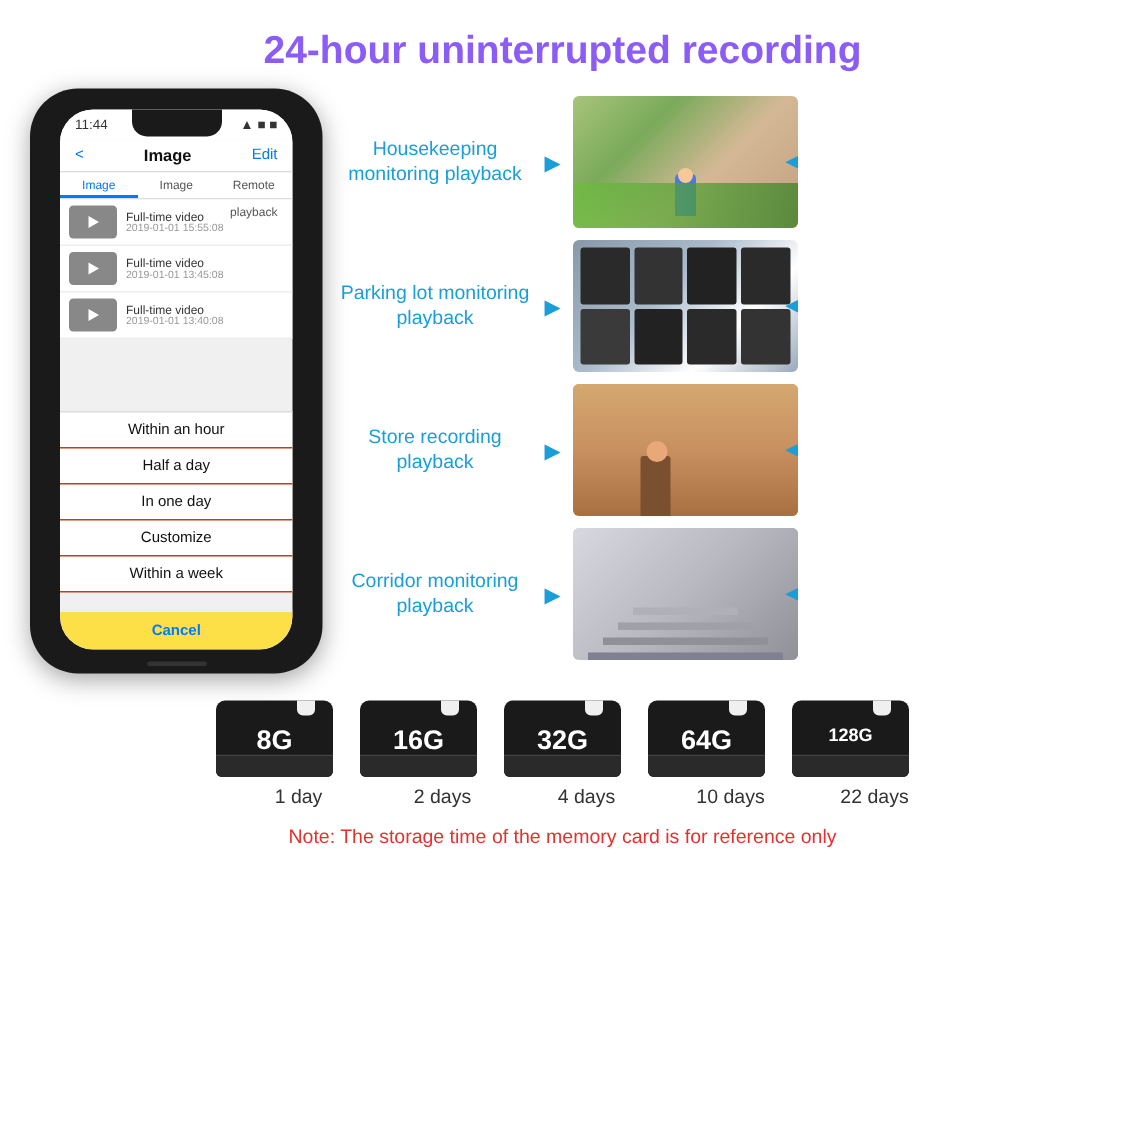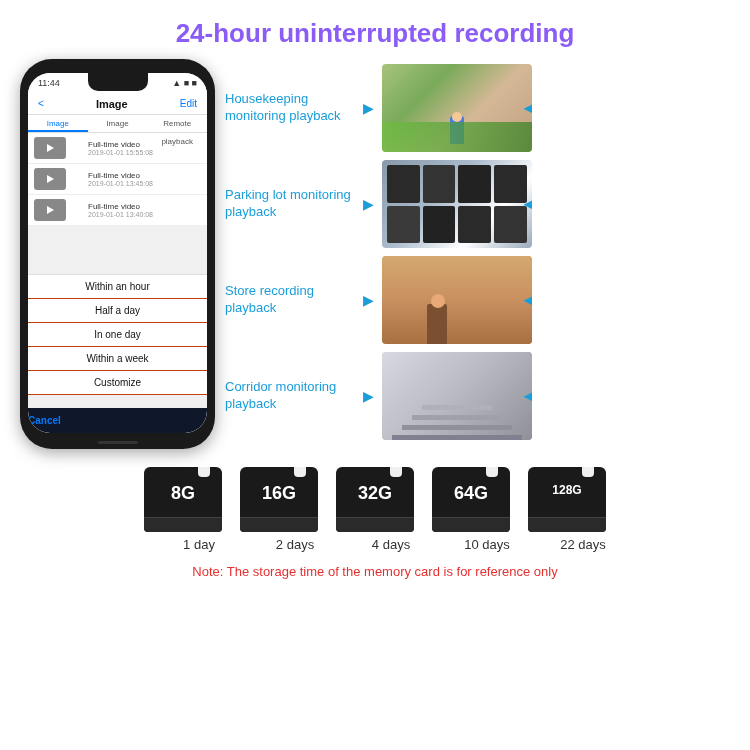--- a/index.html
+++ b/index.html
@@ -36,21 +36,21 @@
     .phone-container {
       flex-shrink: 0;
       width: 195px;
       position: relative;
     }
     .phone-outer {
       width: 195px;
       height: 390px;
       background: #1a1a1a;
       border-radius: 32px;
-      padding: 14px 8px 16px;
+      padding: 14px 20px 16px;
       box-shadow: 0 4px 16px rgba(0,0,0,0.35);
       position: relative;
     }
     .phone-notch {
       position: absolute;
       top: 14px;
       left: 50%;
       transform: translateX(-50%);
       width: 60px;
       height: 18px;
@@ -117,21 +117,21 @@
       border-bottom: 2px solid #007aff;
     }
     .phone-video-list {
       background: #fff;
     }
     .video-item {
       display: flex;
       align-items: center;
       padding: 4px 6px;
       border-bottom: 1px solid #eee;
-      gap: 22px;
+      gap: 6px;
     }
     .video-thumb {
       width: 32px;
       height: 22px;
       background: #888;
       border-radius: 3px;
       flex-shrink: 0;
       display: flex;
       align-items: center;
       justify-content: center;
@@ -157,21 +157,22 @@
       z-index: 5;
     }
     .dropdown-item {
       text-align: center;
       font-size: 10px;
       color: #111;
       padding: 6px 0;
       border-bottom: 1px solid #c2410c;
     }
     .phone-cancel-btn {
-      background: #0f172a;
+      text-align: center;
+      background: #fde047;
       position: absolute;
       bottom: 0;
       left: 0; right: 0;
       padding: 7px 0;
       border-top: 2px solid #eee;
       font-size: 10px;
       color: #007aff;
       font-weight: bold;
       border-radius: 0 0 22px 22px;
     }
@@ -191,20 +192,21 @@
       flex: 1;
       display: flex;
       flex-direction: column;
       gap: 8px;
       padding-top: 5px;
     }
     .monitoring-item {
       display: flex;
       align-items: center;
       gap: 8px;
+      text-align: center;
     }
     .monitoring-label {
       flex-shrink: 0;
       width: 130px;
     }
     .monitoring-label p {
       font-size: 13px;
       color: #1a9ed9;
       line-height: 1.3;
     }
@@ -261,21 +263,21 @@
       margin-bottom: 8px;
     }
     .storage-card-wrap {
       display: flex;
       flex-direction: column;
       align-items: center;
       gap: 5px;
     }
     .sd-card {
       width: 78px;
-      height: 65px;
+      height: 51px;
       background: #1a1a1a;
       border-radius: 6px 6px 4px 4px;
       display: flex;
       align-items: center;
       justify-content: flex-start;
       flex-direction: column;
       padding: 8px 2px 0;
       position: relative;
     }
     .sd-card::after {
@@ -391,22 +393,22 @@
               <div class="video-title">Full-time video</div>
               <div class="video-date">2019-01-01 13:40:08</div>
             </div>
           </div>
         </div>
 
         <div class="phone-dropdown">
           <div class="dropdown-item">Within an hour</div>
           <div class="dropdown-item">Half a day</div>
           <div class="dropdown-item">In one day</div>
+          <div class="dropdown-item">Customize</div>
           <div class="dropdown-item">Within a week</div>
-          <div class="dropdown-item">Customize</div>
         </div>
 
         <div class="phone-cancel-btn">Cancel</div>
       </div>
       <div class="phone-bottom-bar"></div>
     </div>
   </div>
 
   <div class="monitoring-section">
     <div class="monitoring-item">

